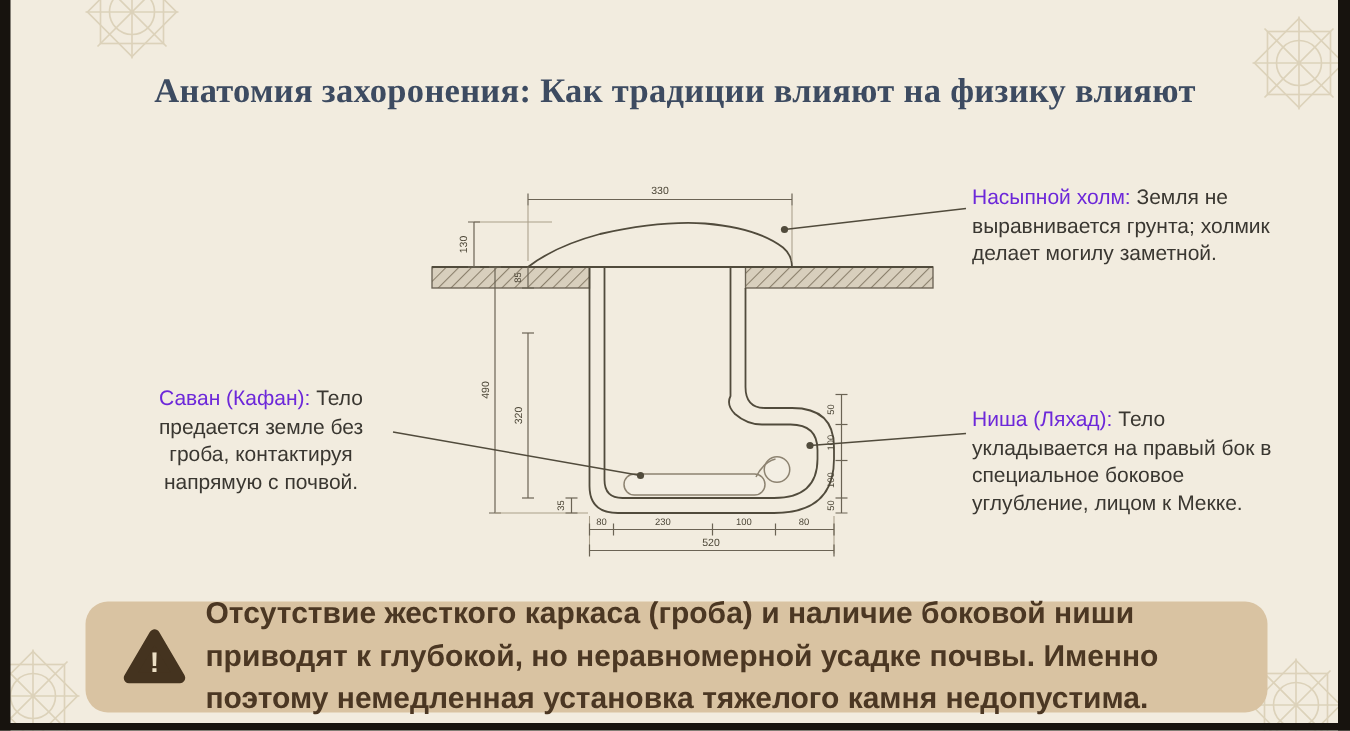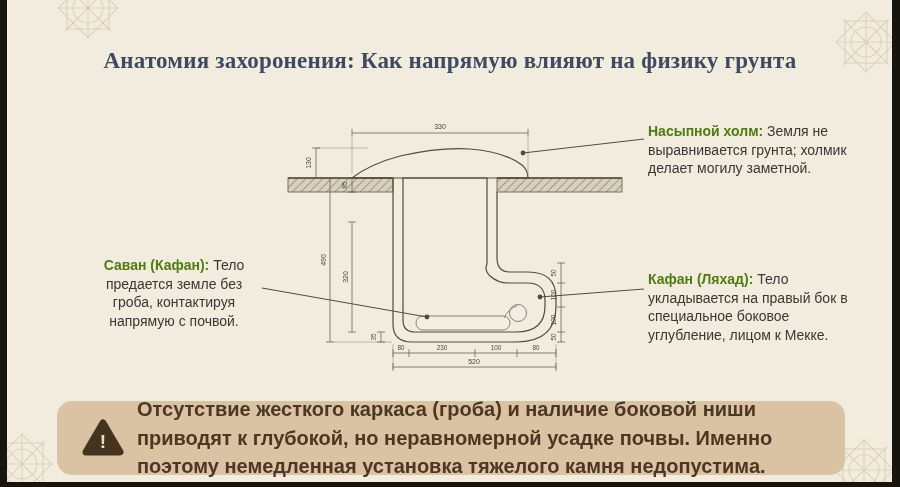--- a/index.html
+++ b/index.html
@@ -8,21 +8,21 @@
   .edge{position:absolute;background:#17130e;z-index:5;}
   .edge-left{left:0;top:0;width:7px;height:100%;}
   .edge-right{right:0;top:0;width:8px;height:100%;}
   .edge-bottom{left:0;bottom:0;width:100%;height:5px;}
   .bg-orn{position:absolute;left:0;top:0;z-index:0;}
   h1.title{position:absolute;left:0;top:48px;width:100%;margin:0;text-align:center;
       font-family:"Liberation Serif",serif;font-weight:700;font-size:23px;
       color:#3d4b61;letter-spacing:.2px;z-index:2;}
   .ann{position:absolute;z-index:2;font-size:14px;line-height:1.33;color:#3a3731;}
   .ann p{margin:0;}
-  .ann strong{color:#4d7c0f;font-weight:700;}
+  .ann strong{color:#6d28d9;font-weight:400;}
   .ann-mound{left:648px;top:122px;width:215px;}
   .ann-shroud{left:90px;top:256px;width:168px;text-align:center;}
   .ann-niche{left:648px;top:270px;width:205px;}
   .diagram{position:absolute;left:240px;top:115px;width:420px;height:280px;z-index:1;}
   .dim-line{stroke:#6b6354;stroke-width:.8;fill:none;}
   .ext-line{stroke:#a99f8a;stroke-width:.7;fill:none;}
   .dim-text{font:7px "Liberation Sans",sans-serif;fill:#4c4637;}
   .dim-text.sm{font-size:6.3px;}
   .outline{stroke:#514b3c;fill:none;}
   .warning{position:absolute;left:57px;top:401px;width:788px;height:74px;
@@ -46,21 +46,21 @@
   <use href="#orn" x="88" y="8"></use>
   <use href="#orn" x="866" y="42"></use>
   <use href="#orn" x="22" y="464"></use>
   <use href="#orn" x="864" y="470"></use>
 </svg>
 
 <div class="edge edge-left"></div>
 <div class="edge edge-right"></div>
 <div class="edge edge-bottom"></div>
 
-<h1 class="title">Анатомия захоронения: Как напрямую влияют на физику грунта</h1>
+<h1 class="title">Анатомия захоронения: Как традиции влияют на физику влияют</h1>
 
 <svg class="diagram" viewBox="240 115 420 280">
   <defs>
     <pattern id="hatch" width="6" height="6" patternUnits="userSpaceOnUse" patternTransform="rotate(45)">
       <rect width="6" height="6" fill="#d8cfbd"></rect>
       <line x1="0" y1="0" x2="0" y2="6" stroke="#8a7f6b" stroke-width="1.4"></line>
     </pattern>
     <pattern id="dots" width="8" height="8" patternUnits="userSpaceOnUse">
       <rect width="8" height="8" fill="#c9ad84"></rect>
       <circle cx="2" cy="2" r="0.8" fill="#8c7150"></circle>
@@ -179,21 +179,21 @@
   <p><strong>Насыпной холм:</strong>
   <span>Земля не выравнивается грунта; холмик делает могилу заметной.</span></p>
 </div>
 
 <div class="ann ann-shroud">
   <p><strong>Саван (Кафан):</strong>
   <span>Тело предается земле без гроба, контактируя напрямую с почвой.</span></p>
 </div>
 
 <div class="ann ann-niche">
-  <p><strong>Кафан (Ляхад):</strong>
+  <p><strong>Ниша (Ляхад):</strong>
   <span>Тело укладывается на правый бок в специальное боковое углубление, лицом к Мекке.</span></p>
 </div>
 
 <div class="warning">
   <div class="icon-wrap">
     <svg width="44" height="40" viewBox="0 0 44 40">
       <path d="M22 5 L39 34 L5 34 Z" fill="#44331f" stroke="#44331f" stroke-width="7" stroke-linejoin="round"></path>
       <text x="22" y="30" text-anchor="middle" font-family="Liberation Sans, sans-serif" font-size="19" font-weight="bold" fill="#ecdfc4">!</text>
     </svg>
   </div>

